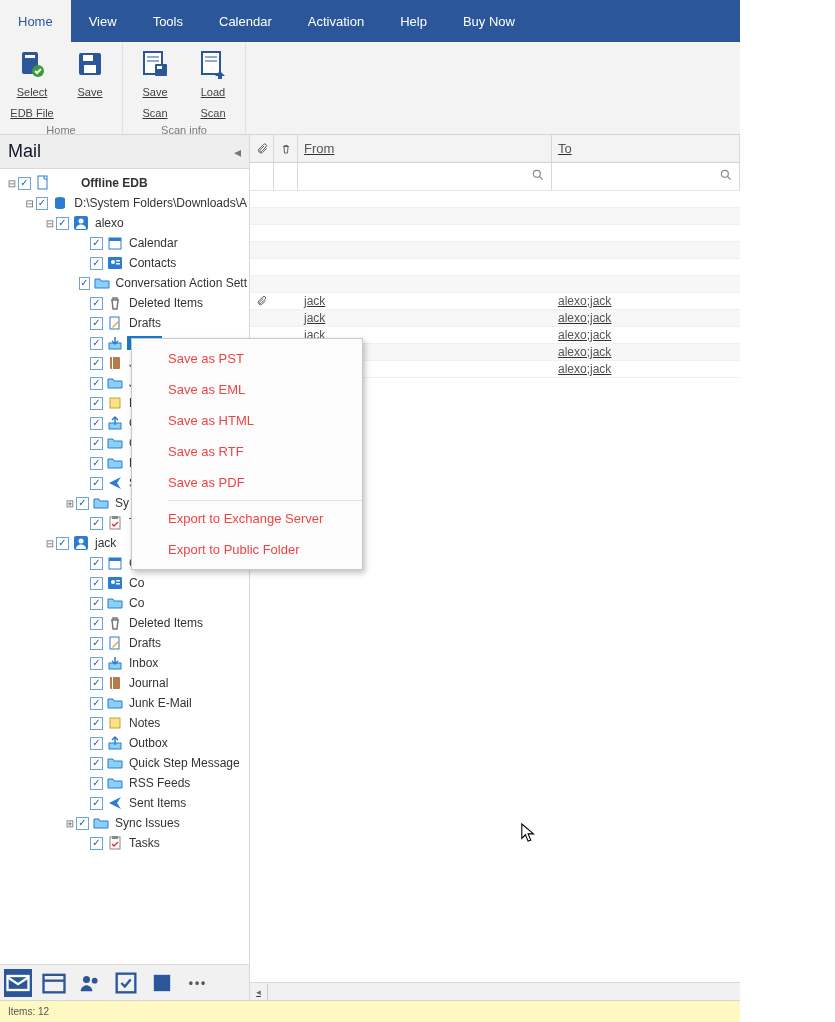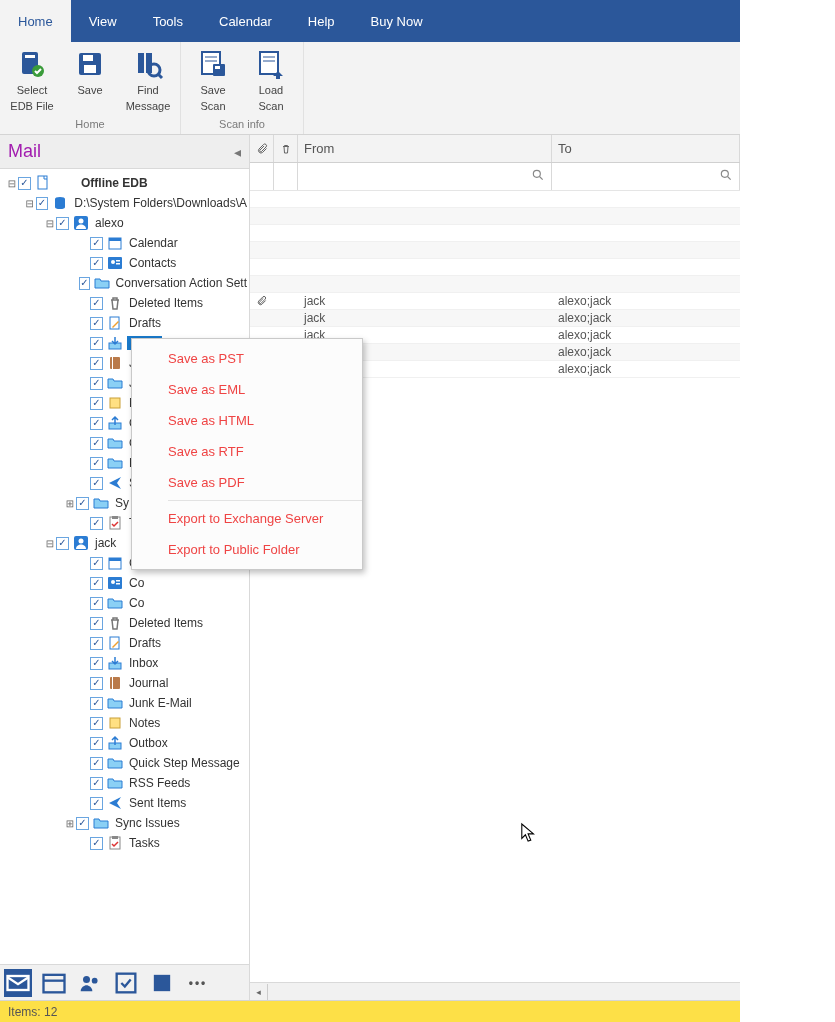--- a/index.html
+++ b/index.html
@@ -8,32 +8,32 @@
 
   
   .menubar{height:42px;background:#2b579a;display:flex;align-items:stretch;}
   .menuitem{padding:0 18px;display:flex;align-items:center;color:#fff;font-size:13px;cursor:default;}
   .menuitem.active{background:#f3f3f3;color:#2b579a;}
 
   
   .ribbon{background:#f3f3f3;border-bottom:1px solid #d4d4d4;display:flex;align-items:flex-start;height:93px;}
   .group{display:flex;flex-direction:column;align-items:center;padding:2px 4px 0 4px;border-right:1px solid #e1e1e1;height:100%;}
   .group-btns{display:flex;gap:2px;}
-  .rbtn{display:flex;flex-direction:column;align-items:center;justify-content:flex-start;width:56px;padding-top:4px;cursor:default;text-align:center;line-height:16px;}
+  .rbtn{display:flex;flex-direction:column;align-items:center;justify-content:flex-start;width:56px;padding-top:4px;cursor:default;text-align:center;line-height:21px;text-decoration:underline;}
   .rbtn svg{width:32px;height:32px;}
   .rbtn span{font-size:11px;color:#444;margin-top:2px;}
   .group-label{font-size:11px;color:#7a7a7a;margin-top:auto;margin-bottom:4px;}
 
   
   .body{flex:1;display:flex;min-height:0;}
 
   
   .left{width:250px;border-right:1px solid #d9d9d9;display:flex;flex-direction:column;background:#f8f8f8;}
   .mailhdr{height:34px;display:flex;align-items:center;justify-content:space-between;padding:0 8px;background:#eee;border-bottom:1px solid #d9d9d9;}
-  .mailhdr .title{font-size:18px;color:#a21caf;}
+  .mailhdr .title{font-size:18px;color:#0f172a;}
   .arrow-left{font-size:14px;color:#777;}
   .tree{flex:1;overflow:hidden;background:#fff;padding-top:4px;font-size:12px;}
   .node{display:flex;align-items:center;height:20px;white-space:nowrap;overflow:hidden;}
   .node .tw{display:inline-flex;align-items:center;justify-content:center;width:12px;color:#666;font-size:10px;}
   .node .cb{display:inline-flex;align-items:center;justify-content:center;width:13px;height:13px;border:1px solid #6aa5e0;margin-right:4px;color:#2b579a;font-size:10px;line-height:10px;}
   .node .ic{width:16px;height:16px;margin-right:4px;display:inline-flex;align-items:center;justify-content:center;}
   .node.sel .lbl{background:#1979ca;color:#fff;padding:0 3px;}
   .node .lbl{padding:0 2px;}
   .node.bold .lbl{font-weight:600;margin-left:24px;}
   .depth0{padding-left:6px;}
@@ -41,21 +41,21 @@
   .depth2{padding-left:44px;}
   .depth3{padding-left:78px;}
   .depth3b{padding-left:64px;}
 
   
   .navicons{height:36px;border-top:1px solid #d9d9d9;display:flex;align-items:center;padding-left:4px;gap:8px;background:#f1f1f1;}
   .navicons .nbtn{width:28px;height:28px;display:flex;align-items:center;justify-content:center;color:#2b579a;}
   .navicons .nbtn.active{background:#2b579a;color:#fff;}
 
   
-  .right{flex:1;display:flex;flex-direction:column;min-width:0;}
+  .right{flex:1;display:flex;flex-direction:column;min-width:0;text-decoration:underline;}
   .colhdr{height:28px;display:flex;border-bottom:1px solid #d0d0d0;background:#f3f3f3;font-size:13px;color:#555;}
   .col{border-right:1px solid #d9d9d9;display:flex;align-items:center;padding-left:6px;position:relative;}
   .col.att{width:24px;justify-content:center;padding:0;}
   .col.del{width:24px;justify-content:center;padding:0;}
   .col.from{width:254px;}
   .col.to{flex:1;}
   .search-row{height:28px;display:flex;border-bottom:1px solid #e5e5e5;}
   .search-row .col input{width:100%;border:none;background:transparent;outline:none;font-size:12px;}
   .search-row .icon{position:absolute;right:6px;color:#888;}
   .grid{flex:1;overflow:hidden;background:#fff;}
@@ -65,21 +65,21 @@
   .row .c{border-right:1px solid transparent;padding-left:6px;display:flex;align-items:center;font-size:12px;color:#555;}
   .row .c.att{width:24px;justify-content:center;padding:0;}
   .row .c.del{width:24px;}
   .row .c.from{width:254px;}
   .row .c.to{flex:1;}
 
   .hscroll{height:18px;border-top:1px solid #d9d9d9;display:flex;align-items:center;background:#f1f1f1;}
   .hscroll .sq{width:18px;height:16px;border-right:1px solid #ccc;display:flex;align-items:center;justify-content:center;font-size:9px;color:#666;}
 
   
-  .status{height:22px;border-top:1px solid #d4d4d4;background:#fde047;display:flex;align-items:center;padding-left:8px;font-size:12px;color:#555;}
+  .status{height:22px;border-top:1px solid #d4d4d4;background:#fef9c3;display:flex;align-items:center;padding-left:8px;font-size:10px;color:#555;}
 
   
   .ctx{position:absolute;left:131px;top:338px;width:232px;background:#fcfcfc;border:1px solid #c9c9c9;box-shadow:2px 3px 6px rgba(0,0,0,.25);padding:4px 0;z-index:50;}
   .ctx-row{height:31px;display:flex;align-items:center;padding-left:36px;font-size:13px;color:#ef4444;}
   .ctx-sep{height:1px;background:#e2e2e2;margin:2px 0 2px 36px;}
 
   
   .cursor{position:absolute;left:520px;top:822px;pointer-events:none;z-index:60;}
   .cursor svg{width:18px;height:22px;}
 
@@ -89,20 +89,21 @@
 </head>
 <body>
 
 <div class="app">
 
   <div class="menubar" id="menubar">
       <div class="menuitem active">Home</div>
       <div class="menuitem">View</div>
       <div class="menuitem">Tools</div>
       <div class="menuitem">Calendar</div>
+      <div class="menuitem">Activation</div>
       <div class="menuitem">Help</div>
       <div class="menuitem">Buy Now</div>
     </div>
 
   <div class="ribbon" id="ribbon">
       <div class="group">
         <div class="group-btns">
           <div class="rbtn">
             <svg viewBox="0 0 32 32">
               <rect x="6" y="4" width="16" height="22" rx="2" fill="#2b579a"></rect>
@@ -112,29 +113,20 @@
             </svg>
             <span>Select<br>EDB File</span>
           </div>
           <div class="rbtn">
             <svg viewBox="0 0 32 32">
               <rect x="5" y="5" width="22" height="22" rx="2" fill="#2b579a"></rect>
               <rect x="9" y="7" width="10" height="6" fill="#fff"></rect>
               <rect x="10" y="17" width="12" height="8" fill="#fff"></rect>
             </svg>
             <span>Save</span>
-          </div>
-          <div class="rbtn">
-            <svg viewBox="0 0 32 32">
-              <rect x="6" y="5" width="6" height="20" fill="#2b579a"></rect>
-              <rect x="14" y="5" width="6" height="20" fill="#2b579a"></rect>
-              <circle cx="22" cy="22" r="6" fill="none" stroke="#2b579a" stroke-width="3"></circle>
-              <line x1="26" y1="26" x2="30" y2="30" stroke="#2b579a" stroke-width="3"></line>
-            </svg>
-            <span>Find<br>Message</span>
           </div>
         </div>
         <div class="group-label">Home</div>
       </div>
       <div class="group">
         <div class="group-btns">
           <div class="rbtn">
             <svg viewBox="0 0 32 32">
               <rect x="5" y="4" width="18" height="22" fill="#fff" stroke="#2b579a" stroke-width="2"></rect>
               <line x1="8" y1="9" x2="20" y2="9" stroke="#2b579a"></line>

